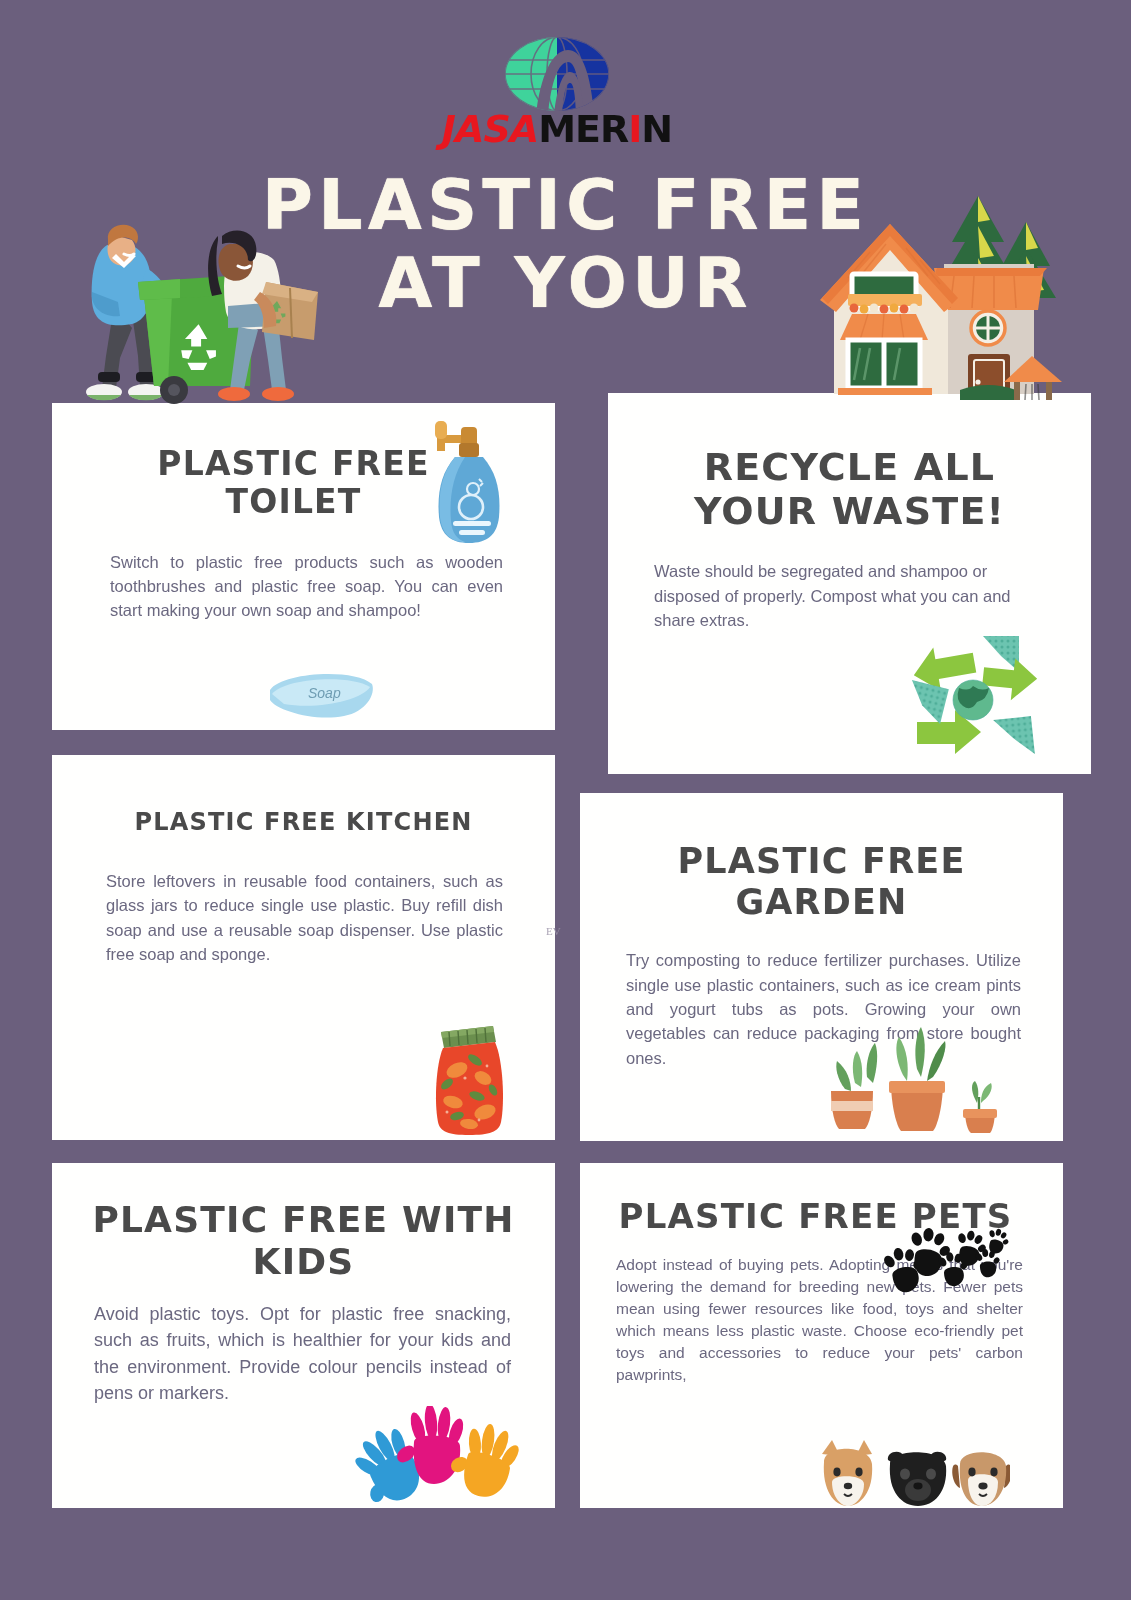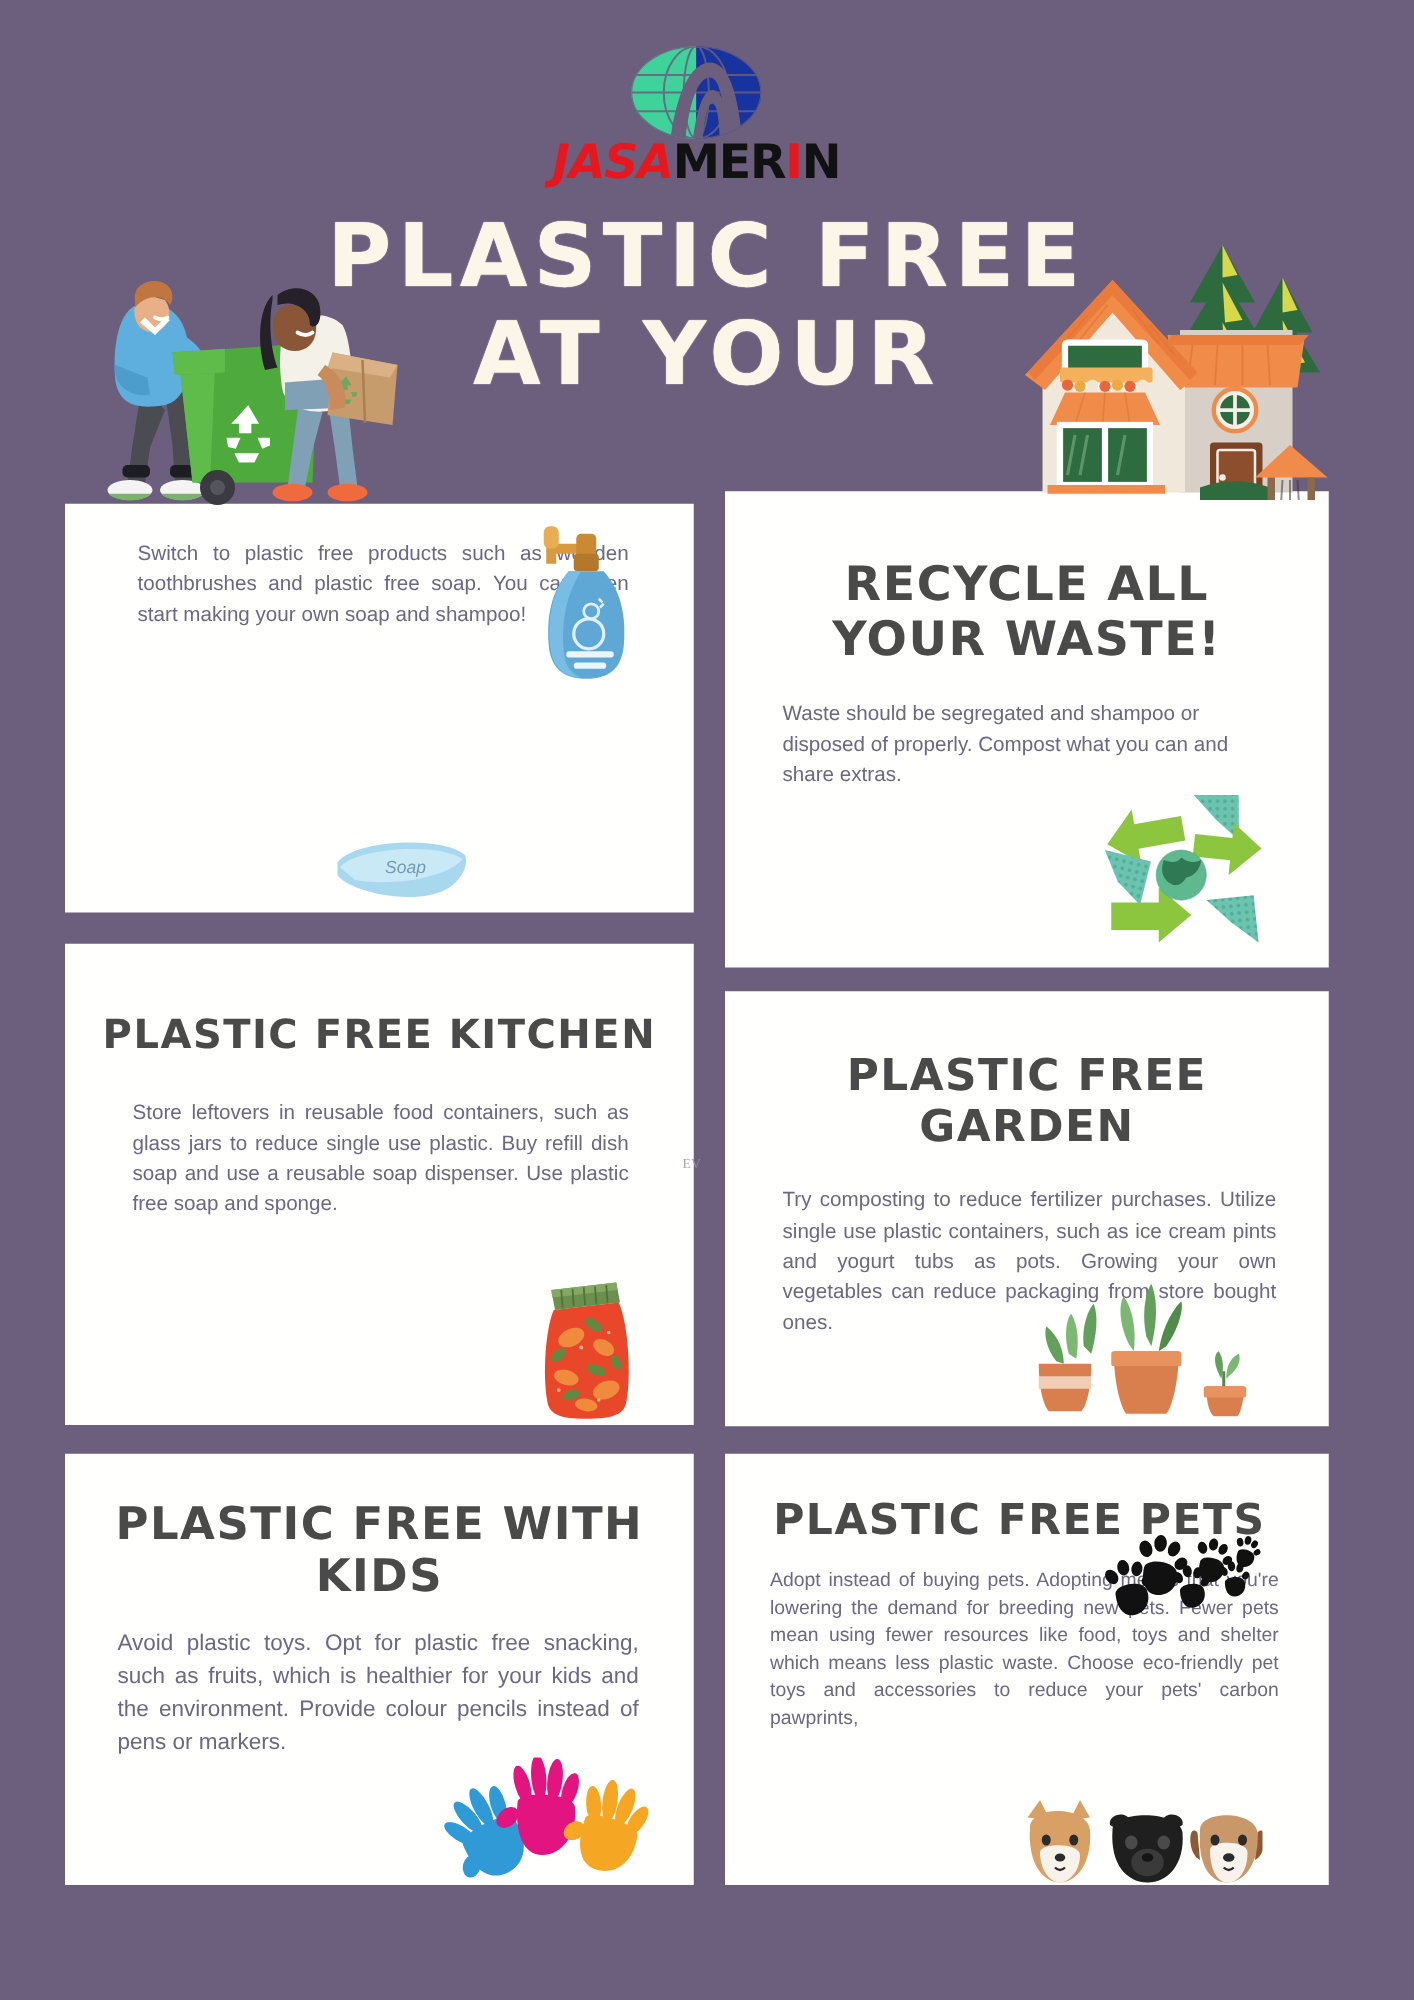--- a/index.html
+++ b/index.html
@@ -65,27 +65,27 @@
   }
   .just { text-align: justify; text-justify: inter-word; }
   .left { text-align: left; }
 
   
   #card-toilet { left: 52px; top: 403px; width: 503px; height: 327px; }
   #card-toilet .card-title { font-size: 33px; margin: 42px 60px 0 40px; }
   #card-toilet .card-body  { font-size: 16.5px; margin: 28px 52px 0 58px; }
 
   
-  #card-recycle { left: 580px; top: 393px; width: 483px; height: 381px; }
+  #card-recycle { left: 608px; top: 393px; width: 483px; height: 381px; }
   #card-recycle .card-title { font-size: 38px; margin: 52px 34px 0 34px; }
   #card-recycle .card-body  { font-size: 16.5px; margin: 26px 38px 0 46px; }
 
   
   #card-kitchen { left: 52px; top: 755px; width: 503px; height: 385px; }
-  #card-kitchen .card-title { font-size: 32px; margin: 54px 30px 0 30px; text-align: center; }
+  #card-kitchen .card-title { font-size: 24px; margin: 54px 30px 0 30px; text-align: center; }
   #card-kitchen .card-body  { font-size: 16.5px; margin: 32px 52px 0 54px; }
 
   
   #card-garden { left: 580px; top: 793px; width: 483px; height: 348px; }
   #card-garden .card-title { font-size: 35px; margin: 48px 28px 0 28px; }
   #card-garden .card-body  { font-size: 16.5px; margin: 26px 42px 0 46px; }
 
   
   #card-kids { left: 52px; top: 1163px; width: 503px; height: 345px; }
   #card-kids .card-title { font-size: 36px; margin: 36px 22px 0 22px; }
@@ -279,20 +279,21 @@
         <line x1="256" y1="202" x2="257" y2="218"></line>
     </g>
   </svg>
 
   <div class="title">
     <span>PLASTIC FREE</span>
     <span class="l2">AT YOUR</span>
   </div>
 
   <div class="card" id="card-toilet">
+    <div class="card-title">PLASTIC FREE TOILET</div>
     <div class="card-body just">Switch to plastic free products such as wooden toothbrushes and plastic free soap. You can even start making your own soap and shampoo!</div>
 
     <svg class="art" id="art-dispenser" width="92" height="130" viewBox="0 0 92 130">
       <path d="M16 18 L46 18 L46 26 L24 26 L24 34 L16 34 Z" fill="#d89a3e"></path>
       <rect x="14" y="4" width="12" height="18" rx="5" fill="#e8ad52"></rect>
       <rect x="40" y="10" width="16" height="20" rx="4" fill="#c98a33"></rect>
       <rect x="38" y="26" width="20" height="14" rx="3" fill="#b3782c"></rect>
       <path d="M34 40 L62 40 C 76 56, 80 76, 78 100 C 76 118, 66 126, 48 126 C 30 126, 20 118, 18 100 C 16 76, 20 56, 34 40 Z" fill="#5fa8d6"></path>
       <path d="M34 40 L44 40 C 32 58, 28 80, 30 104 C 31 116, 36 122, 44 125 C 30 125, 21 117, 19 100 C 17 76, 21 56, 34 40 Z" fill="#79bce4"></path>
       <circle cx="52" cy="72" r="6" fill="none" stroke="#dff0fa" stroke-width="2.2"></circle>

